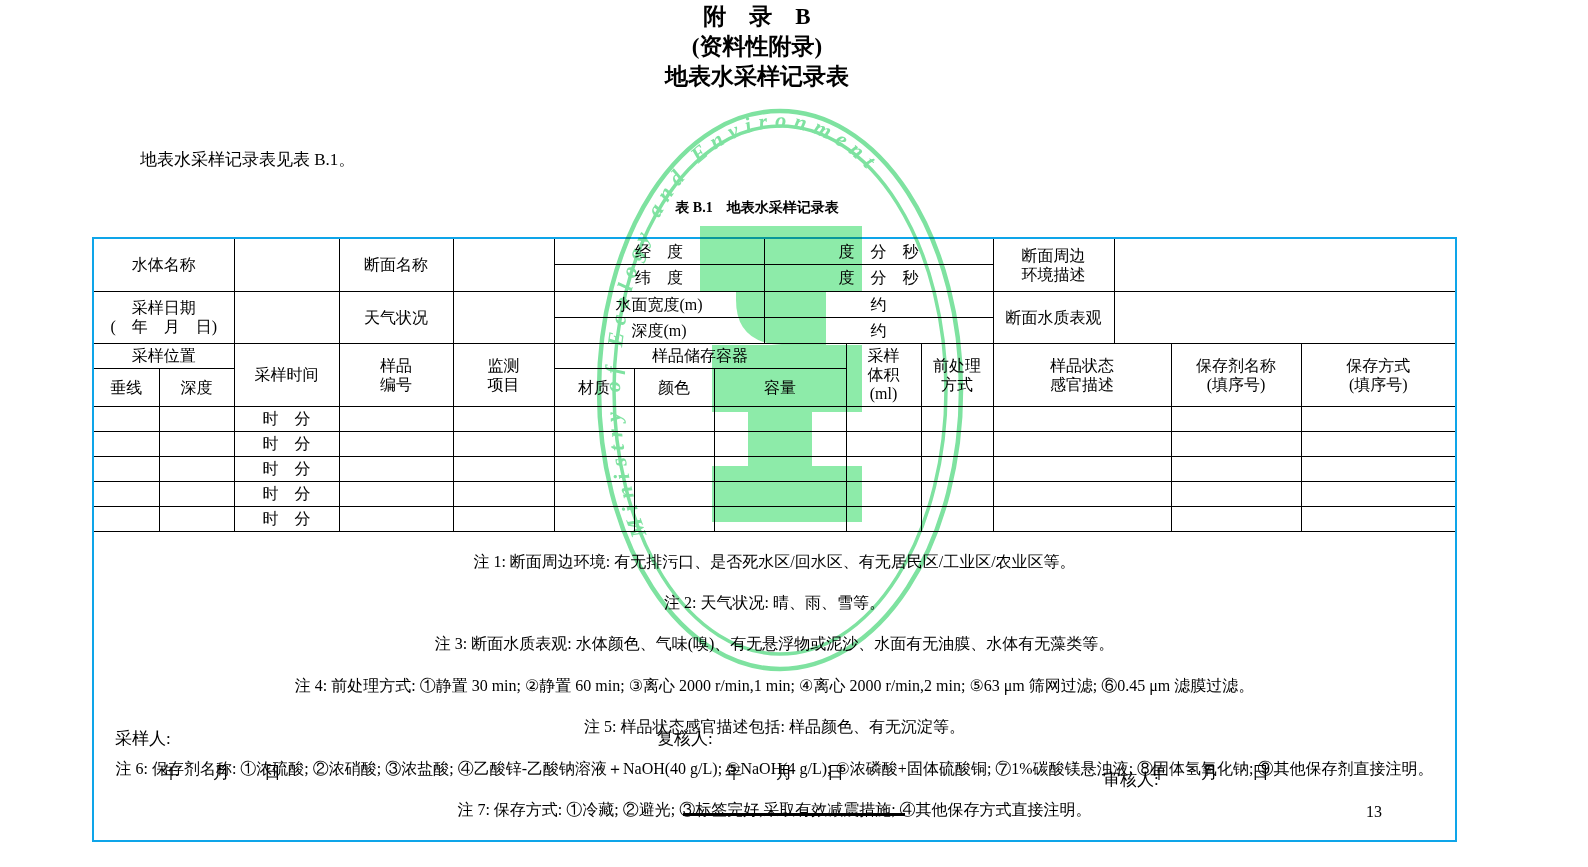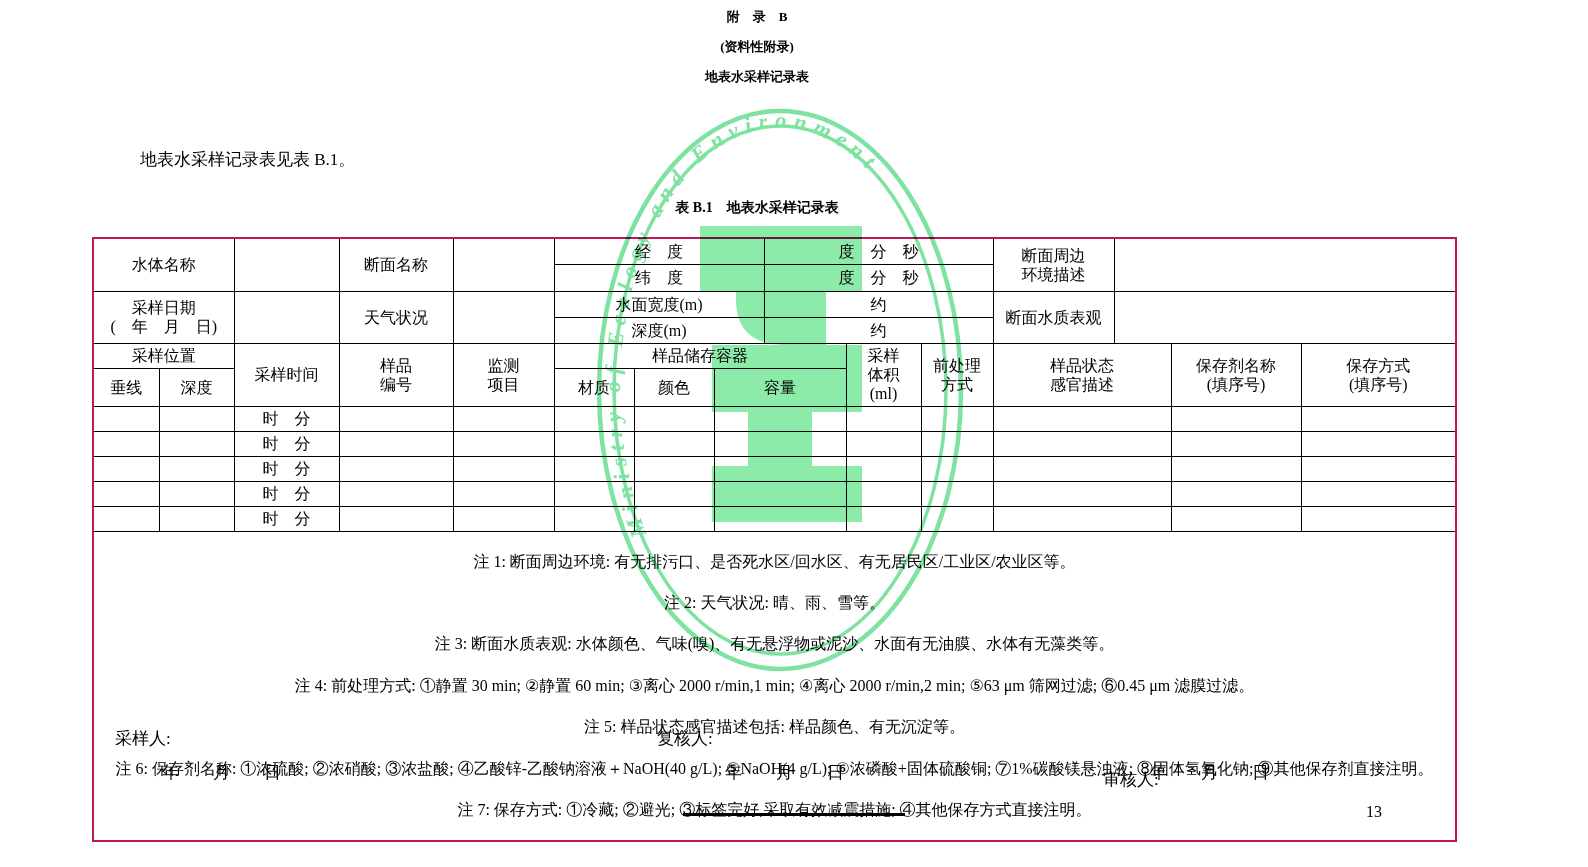--- a/index.html
+++ b/index.html
@@ -1,26 +1,26 @@
 <!DOCTYPE html>
 <html><head>
 <meta charset="utf-8">
 <style>
   html,body{margin:0;padding:0;background:#ffffff;}
   #page{
     position:relative;width:1588px;height:867px;background:#ffffff;overflow:hidden;
     font-family:"Liberation Serif","DejaVu Serif",serif;color:#000;
   }
   .titles{position:absolute;left:0;top:2px;width:1514px;text-align:center;}
-  .titles div{font-weight:bold;font-size:13px;line-height:30px;}
+  .titles div{font-weight:bold;font-size:23px;line-height:30px;}
   .intro{position:absolute;left:140px;top:148px;font-size:17px;}
   .caption{position:absolute;left:0;top:199px;width:1514px;text-align:center;font-weight:bold;font-size:14px;}
   table.form{
     position:absolute;left:92px;top:237px;width:1363px;
-    border-collapse:collapse;table-layout:fixed;border:2px solid #be185d;
+    border-collapse:collapse;table-layout:fixed;border:2px solid #0ea5e9;
   }
   table.form td{
     border:1px solid #000;padding:0;text-align:center;vertical-align:middle;
     font-size:16px;line-height:19px;white-space:pre-line;overflow:hidden;
   }
   td.ralign{text-align:right;padding-right:10px;}
   td.lalign{text-align:left;padding-left:8px;}
   .dms{letter-spacing:0;}
   td.notes-cell{vertical-align:top;text-align:left;padding:5px 18px 0 20px;}
   .note{padding-left:66px;text-indent:-66px;line-height:22.4px;font-size:16px;white-space:pre-line;}

